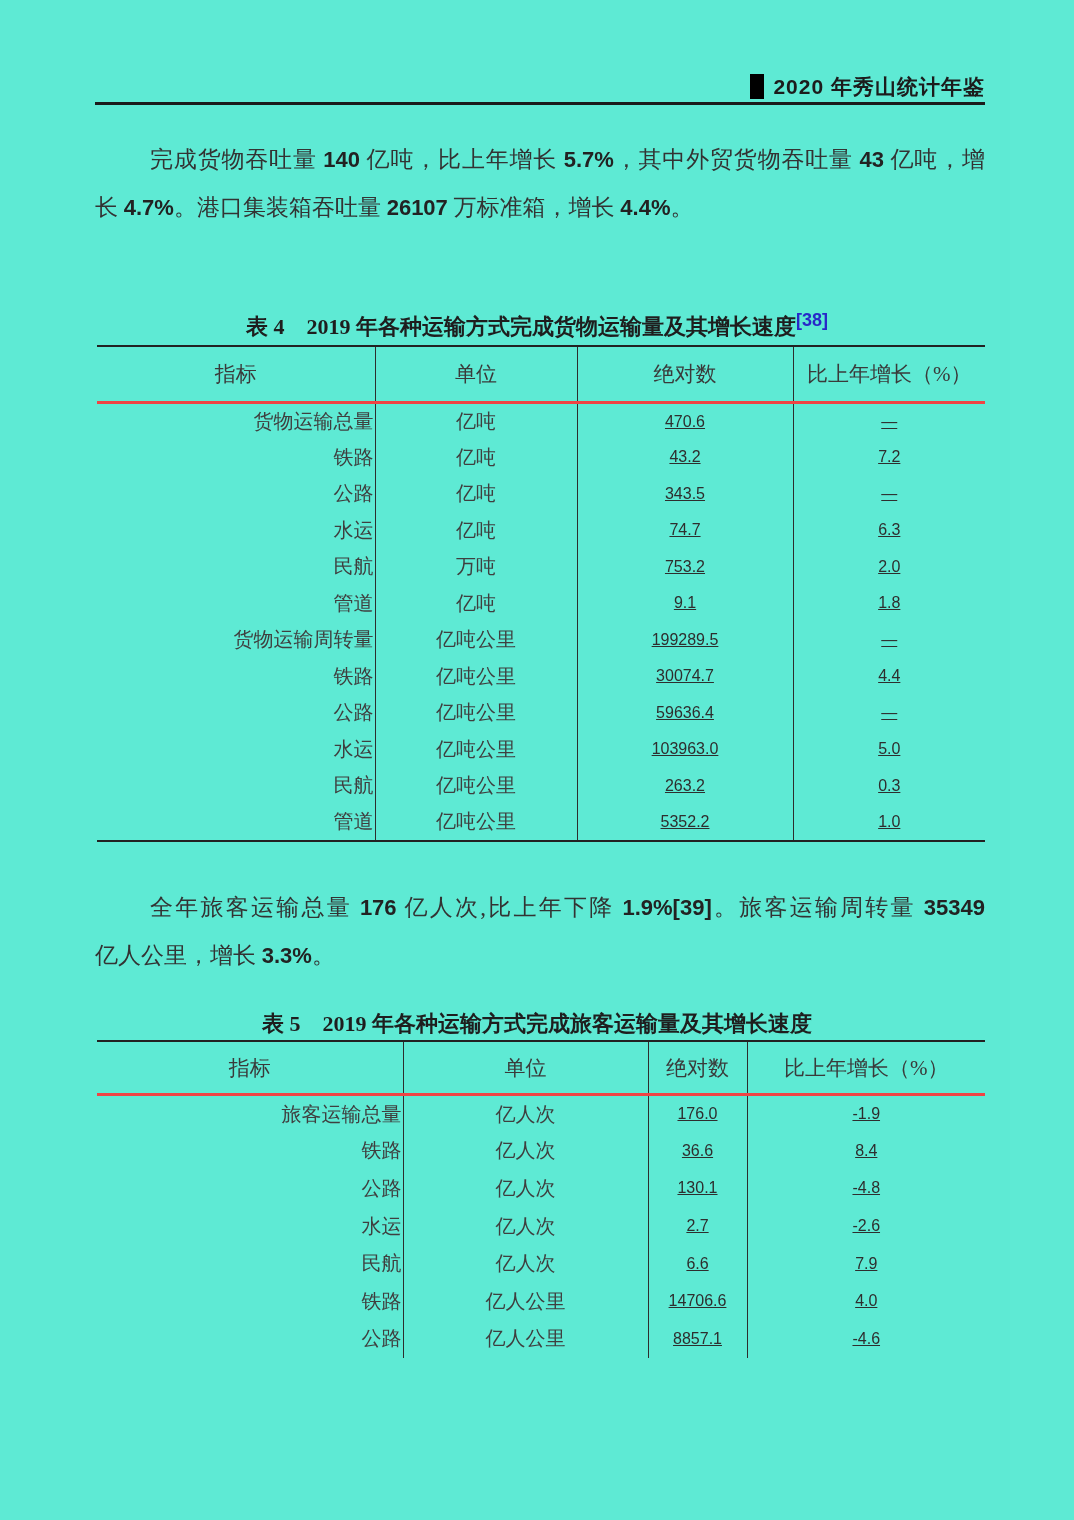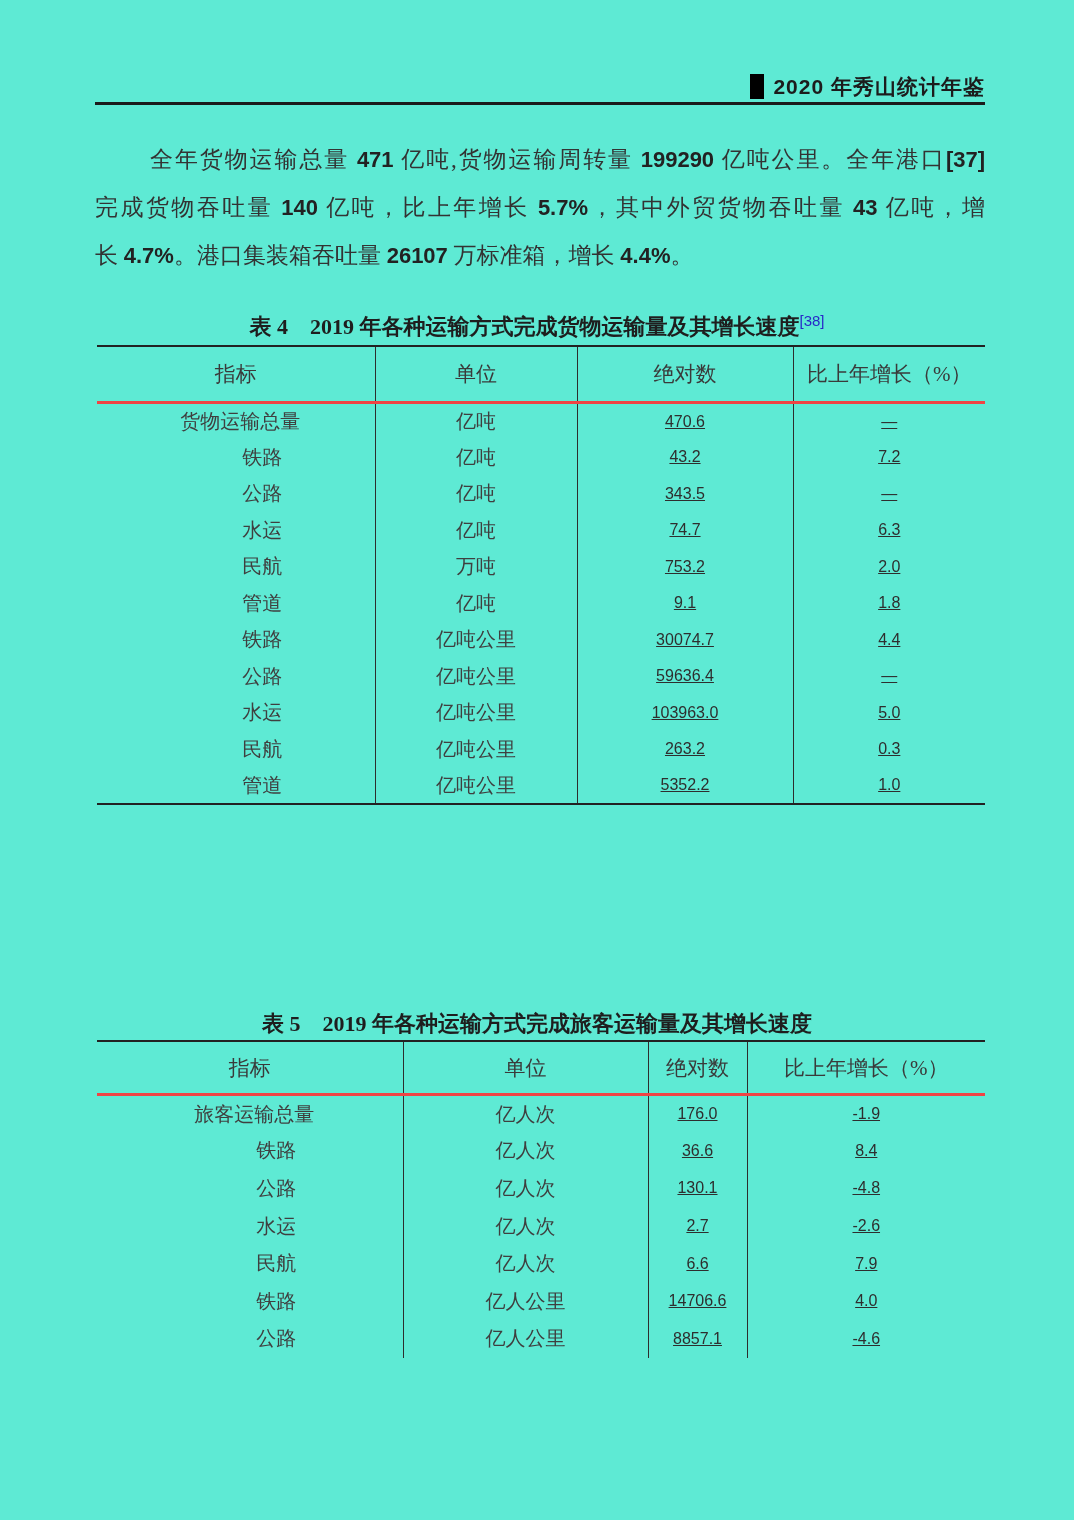--- a/index.html
+++ b/index.html
@@ -28,39 +28,39 @@
   .num{font-family:"Liberation Sans",sans-serif;font-weight:700;font-size:22px;color:#222;}
   
   .tbl-title{
     position:absolute;left:0;width:1074px;text-align:center;
     font-size:22px;font-weight:bold;color:#1e1e1e;white-space:nowrap;
   }
   .tbl-title-4{top:312px;}
   .tbl-title-5{top:1009px;}
   .sup{
     position:relative;top:-8px;font-family:"Liberation Sans",sans-serif;
-    font-size:15px;font-weight:normal;color:#2828c8;
+    font-size:18px;font-weight:bold;color:#2828c8;
   }
   
   .data-table{
     position:absolute;left:97px;width:888px;border-collapse:collapse;table-layout:fixed;
     font-size:20px;color:#3f3f3f;border-top:2.5px solid #222;
   }
   .t4{top:345px;border-bottom:2.5px solid #222;}
   .t5{top:1040px;}
   .data-table th{
     font-weight:normal;font-size:21px;text-align:center;color:#3a3a3a;
     border-bottom:3px solid #ef4444;
   }
   .t4 th{height:52px;}
   .t5 th{height:49px;}
   .data-table th:not(:last-child),.data-table td:not(:last-child){border-right:1.6px solid #2d2d2d;}
   .t4 tbody tr{height:36.5px;}
   .t5 tbody tr{height:37.6px;}
-  .c-label{text-align:center;padding-left:10px;margin-top:15px;}
+  .c-label{text-align:right;padding-left:10px;margin-top:15px;}
   tr.indent .c-label{padding-left:54px;}
   .c-unit{text-align:center;}
   .c-value,.c-growth{
     text-align:center;font-family:"Liberation Sans",sans-serif;
     font-size:16px;color:#2e2e2e;text-decoration:underline;
   }
   
   .pageno{
     position:absolute;top:1394px;left:0;width:1074px;text-align:center;
     font-family:"Liberation Sans",sans-serif;font-weight:bold;font-size:26px;color:#222;
@@ -71,21 +71,20 @@
 <body>
 
 <div class="page">
 
   <div class="hdr">
     <span class="hdr-marker"></span><span>2020 年秀山统计年鉴</span>
   </div>
   <div class="hrule"></div>
 
   <div class="para para-1">
-      <div class="pline just"><span>全年货物运输总量 </span><span class="num">471</span><span> 亿吨,货物运输周转量 </span><span class="num">199290</span><span> 亿吨公里。全年港口</span><span class="num">[37]</span></div>
       <div class="pline just"><span>完成货物吞吐量 </span><span class="num">140</span><span> 亿吨，比上年增长 </span><span class="num">5.7%</span><span>，其中外贸货物吞吐量 </span><span class="num">43</span><span> 亿吨，增</span></div>
       <div class="pline"><span>长 </span><span class="num">4.7%</span><span>。港口集装箱吞吐量 </span><span class="num">26107</span><span> 万标准箱，增长 </span><span class="num">4.4%</span><span>。</span></div>
     </div>
 
   <div class="tbl-title tbl-title-4">
     <span>表 4　2019 年各种运输方式完成货物运输量及其增长速度</span><span class="sup">[38]</span>
   </div>
 
   <table class="data-table t4">
     <colgroup>
@@ -132,20 +131,26 @@
           <td class="c-unit">万吨</td>
           <td class="c-value">753.2</td>
           <td class="c-growth">2.0</td>
         </tr>
         <tr class="indent">
           <td class="c-label">管道</td>
           <td class="c-unit">亿吨</td>
           <td class="c-value">9.1</td>
           <td class="c-growth">1.8</td>
         </tr>
+        <tr>
+          <td class="c-label">货物运输周转量</td>
+          <td class="c-unit">亿吨公里</td>
+          <td class="c-value">199289.5</td>
+          <td class="c-growth">—</td>
+        </tr>
         <tr class="indent">
           <td class="c-label">铁路</td>
           <td class="c-unit">亿吨公里</td>
           <td class="c-value">30074.7</td>
           <td class="c-growth">4.4</td>
         </tr>
         <tr class="indent">
           <td class="c-label">公路</td>
           <td class="c-unit">亿吨公里</td>
           <td class="c-value">59636.4</td>
@@ -165,20 +170,24 @@
         </tr>
         <tr class="indent">
           <td class="c-label">管道</td>
           <td class="c-unit">亿吨公里</td>
           <td class="c-value">5352.2</td>
           <td class="c-growth">1.0</td>
         </tr>
       </tbody>
   </table>
 
+  <div class="para para-2">
+      <div class="pline just"><span>全年旅客运输总量 </span><span class="num">176</span><span> 亿人次,比上年下降 </span><span class="num">1.9%[39]</span><span>。旅客运输周转量 </span><span class="num">35349</span></div>
+      <div class="pline"><span>亿人公里，增长 </span><span class="num">3.3%</span><span>。</span></div>
+    </div>
 
   <div class="tbl-title tbl-title-5">
     <span>表 5　2019 年各种运输方式完成旅客运输量及其增长速度</span>
   </div>
 
   <table class="data-table t5">
     <colgroup>
       <col style="width:306px">
         <col style="width:245px">
         <col style="width:99px">

